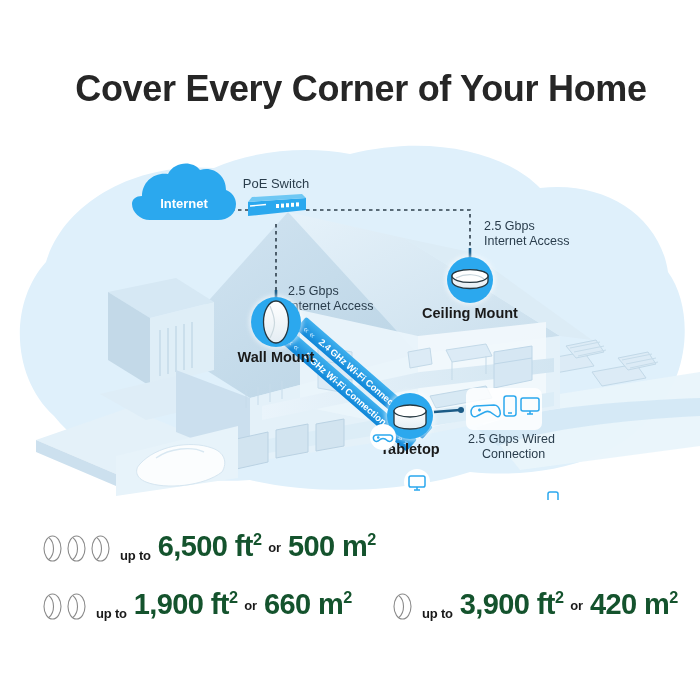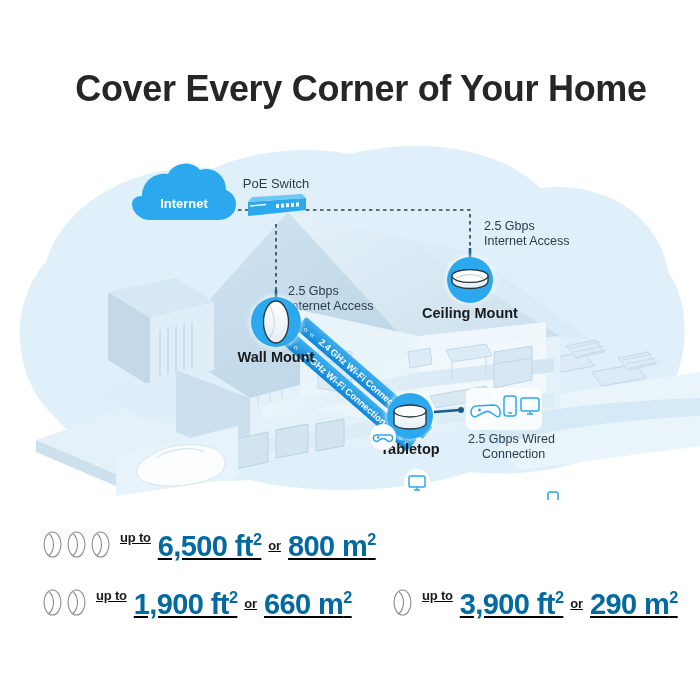--- a/index.html
+++ b/index.html
@@ -14,28 +14,28 @@
   .title{
     position:absolute;top:68px;left:11px;width:700px;text-align:center;
     font-size:36px;font-weight:700;color:#262626;letter-spacing:-0.3px;
   }
 
   
   .stage{position:absolute;left:0;top:140px;width:700px;height:360px;}
   .stage svg{display:block;}
 
   
-  .cov{position:absolute;display:flex;align-items:flex-start;text-decoration:underline;}
+  .cov{position:absolute;display:flex;align-items:flex-end;}
   .cov-r1{left:42px;top:530px;}
   .cov-r2{left:42px;top:588px;}
   .cov-r3{left:392px;top:588px;}
   .cov-icons{display:flex;align-items:center;gap:3px;margin-right:9px;}
   .cov-upto{font-size:13px;font-weight:700;color:#1a1a1a;margin-right:7px;letter-spacing:-0.2px;}
   .cov-or{font-size:13px;font-weight:700;color:#1a1a1a;margin:8px 7px;letter-spacing:-0.2px;}
-  .cov-val{font-size:29px;font-weight:700;color:#0369a1;letter-spacing:-0.6px;white-space:nowrap;}
+  .cov-val{font-size:29px;font-weight:700;color:#14532d;letter-spacing:-0.6px;white-space:nowrap;}
   .cov-val sup{font-size:0.56em;vertical-align:super;}
 </style>
 </head>
 <body>
 
 <div id="page">
 
   <div class="title">Cover Every Corner of Your Home</div>
 
   <div class="stage">
@@ -327,21 +327,21 @@
           <path d="M7 3.6 C 13 9 13 20 7 25.4" fill="none" stroke="#8A8A8A" stroke-width="1.1"></path>
         </svg>
       <svg width="21" height="29" viewBox="0 0 21 29">
           <ellipse cx="10.5" cy="14.5" rx="8.5" ry="12.5" fill="none" stroke="#8A8A8A" stroke-width="1.1"></ellipse>
           <path d="M7 3.6 C 13 9 13 20 7 25.4" fill="none" stroke="#8A8A8A" stroke-width="1.1"></path>
         </svg>
     </div>
     <span class="cov-upto">up to</span>
     <span class="cov-val"><span>6,500 ft</span><sup>2</sup></span>
     <span class="cov-or">or</span>
-    <span class="cov-val"><span>800 m</span><sup>2</sup></span>
+    <span class="cov-val"><span>500 m</span><sup>2</sup></span>
   </div>
 
   <div class="cov cov-r2">
     <div class="cov-icons">
       <svg width="21" height="29" viewBox="0 0 21 29">
           <ellipse cx="10.5" cy="14.5" rx="8.5" ry="12.5" fill="none" stroke="#8A8A8A" stroke-width="1.1"></ellipse>
           <path d="M7 3.6 C 13 9 13 20 7 25.4" fill="none" stroke="#8A8A8A" stroke-width="1.1"></path>
         </svg>
       <svg width="21" height="29" viewBox="0 0 21 29">
           <ellipse cx="10.5" cy="14.5" rx="8.5" ry="12.5" fill="none" stroke="#8A8A8A" stroke-width="1.1"></ellipse>
@@ -357,16 +357,16 @@
   <div class="cov cov-r3">
     <div class="cov-icons">
       <svg width="21" height="29" viewBox="0 0 21 29">
           <ellipse cx="10.5" cy="14.5" rx="8.5" ry="12.5" fill="none" stroke="#8A8A8A" stroke-width="1.1"></ellipse>
           <path d="M7 3.6 C 13 9 13 20 7 25.4" fill="none" stroke="#8A8A8A" stroke-width="1.1"></path>
         </svg>
     </div>
     <span class="cov-upto">up to</span>
     <span class="cov-val"><span>3,900 ft</span><sup>2</sup></span>
     <span class="cov-or">or</span>
-    <span class="cov-val"><span>290 m</span><sup>2</sup></span>
+    <span class="cov-val"><span>420 m</span><sup>2</sup></span>
   </div>
 
 </div>
 
 </body></html>

